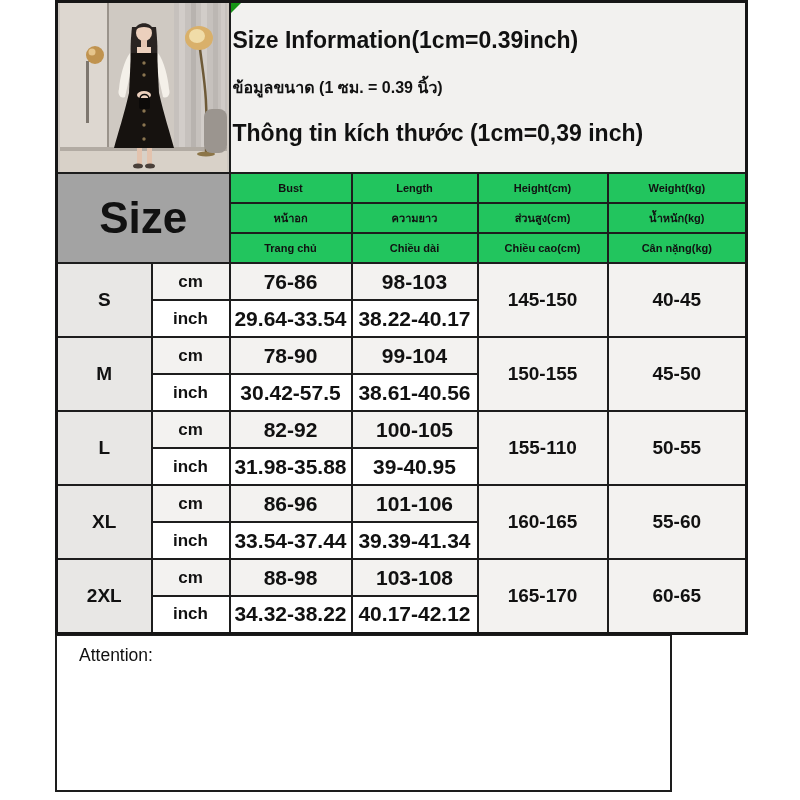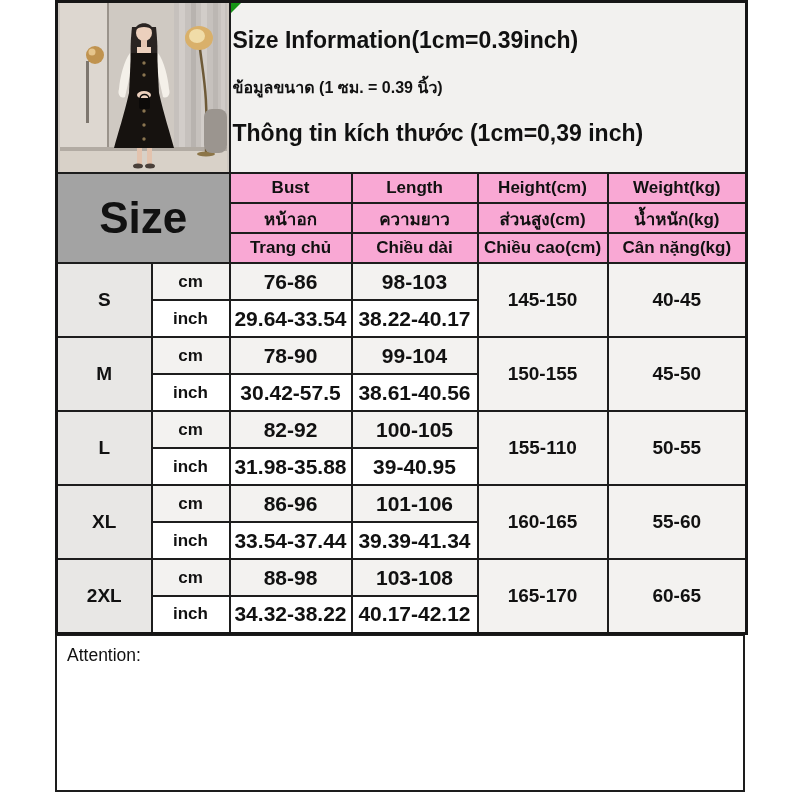--- a/index.html
+++ b/index.html
@@ -30,32 +30,32 @@
   .title-stack{display:flex;flex-direction:column;justify-content:center;align-items:flex-start;gap:25px;height:100%;}
   .title-en,.title-vi{font-size:23px;font-weight:700;line-height:1.1;}
   .title-th{font-size:16px;font-weight:700;line-height:1.1;}
   .corner-marker{
     position:absolute;top:0;left:0;width:0;height:0;
     border-top:10px solid #169416;border-right:10px solid transparent;
   }
   td.size-corner{
     background:#a3a3a3;font-size:44px;font-weight:700;
   }
-  td.head-cell{background:#f9a8d4;font-size:17px;font-weight:700;}
+  td.head-cell{background:#22c55e;font-size:11px;font-weight:700;}
   td.size-label{background:#e8e7e5;font-size:19px;font-weight:700;}
   td.unit-cm,td.val-cm{background:#f3f2f0;margin-left:15px;}
   td.unit-inch,td.val-inch{background:#ffffff;}
   td.unit-cm,td.unit-inch{font-size:17px;font-weight:700;}
   td.val-cm,td.val-inch{font-size:21px;font-weight:700;}
   td.span-val{background:#f3f2f0;font-size:19px;font-weight:700;}
 
   .attention-box{
-    box-sizing:border-box;width:690px;height:157px;margin-top:0;
+    box-sizing:border-box;width:617px;height:157px;margin-top:0;
     border:2px solid #1d1d1d;border-top-width:1px;background:#ffffff;
-    padding:6px 10px;font-size:17.5px;line-height:1.55;text-align:left;
+    padding:6px 22px;font-size:17.5px;line-height:1.55;text-align:left;
   }
   .attention-box p{margin:0;}
   svg{display:block;}
 </style>
 </head>
 <body>
 
 <div class="sheet">
   <table class="size-table">
     <colgroup>

